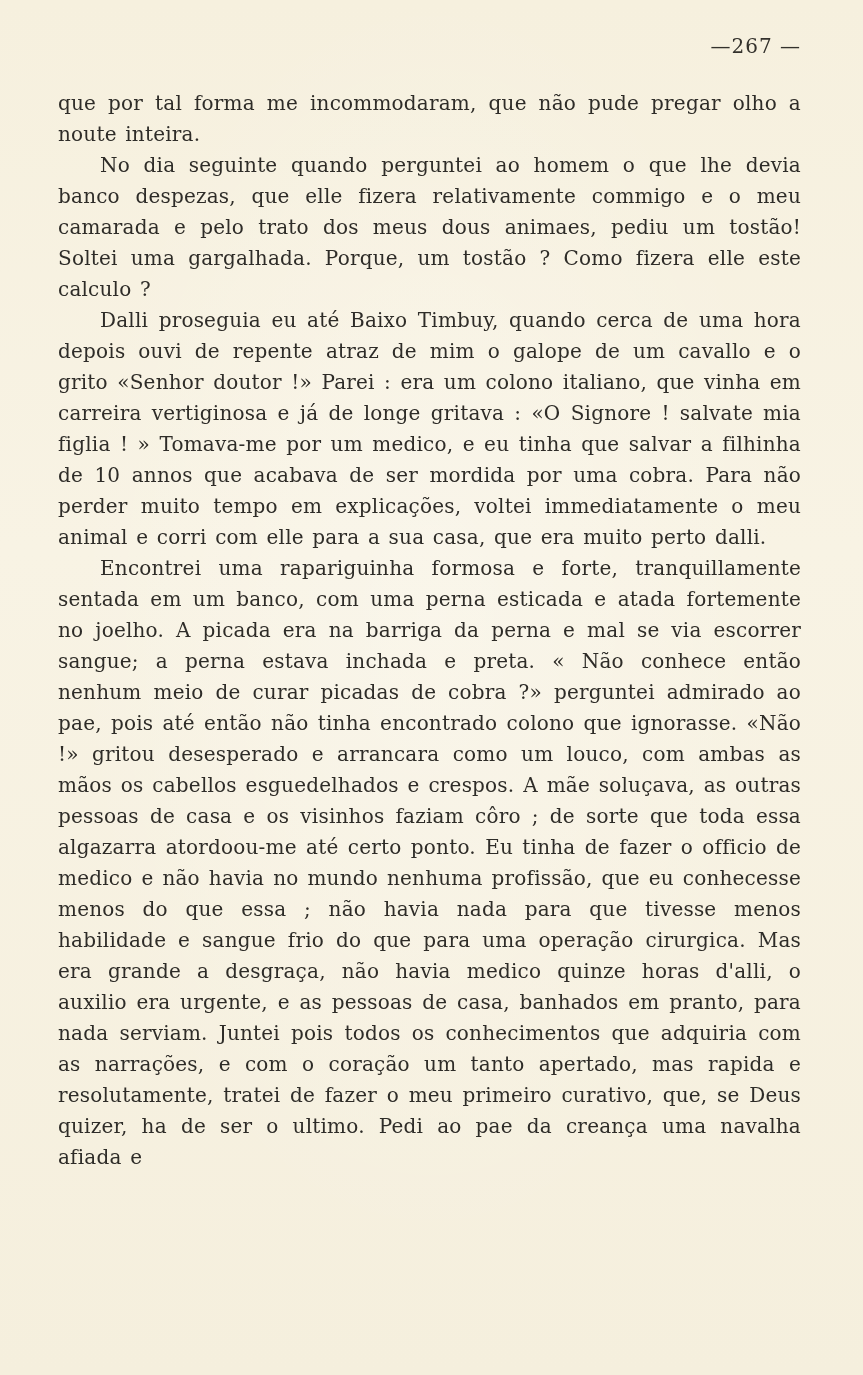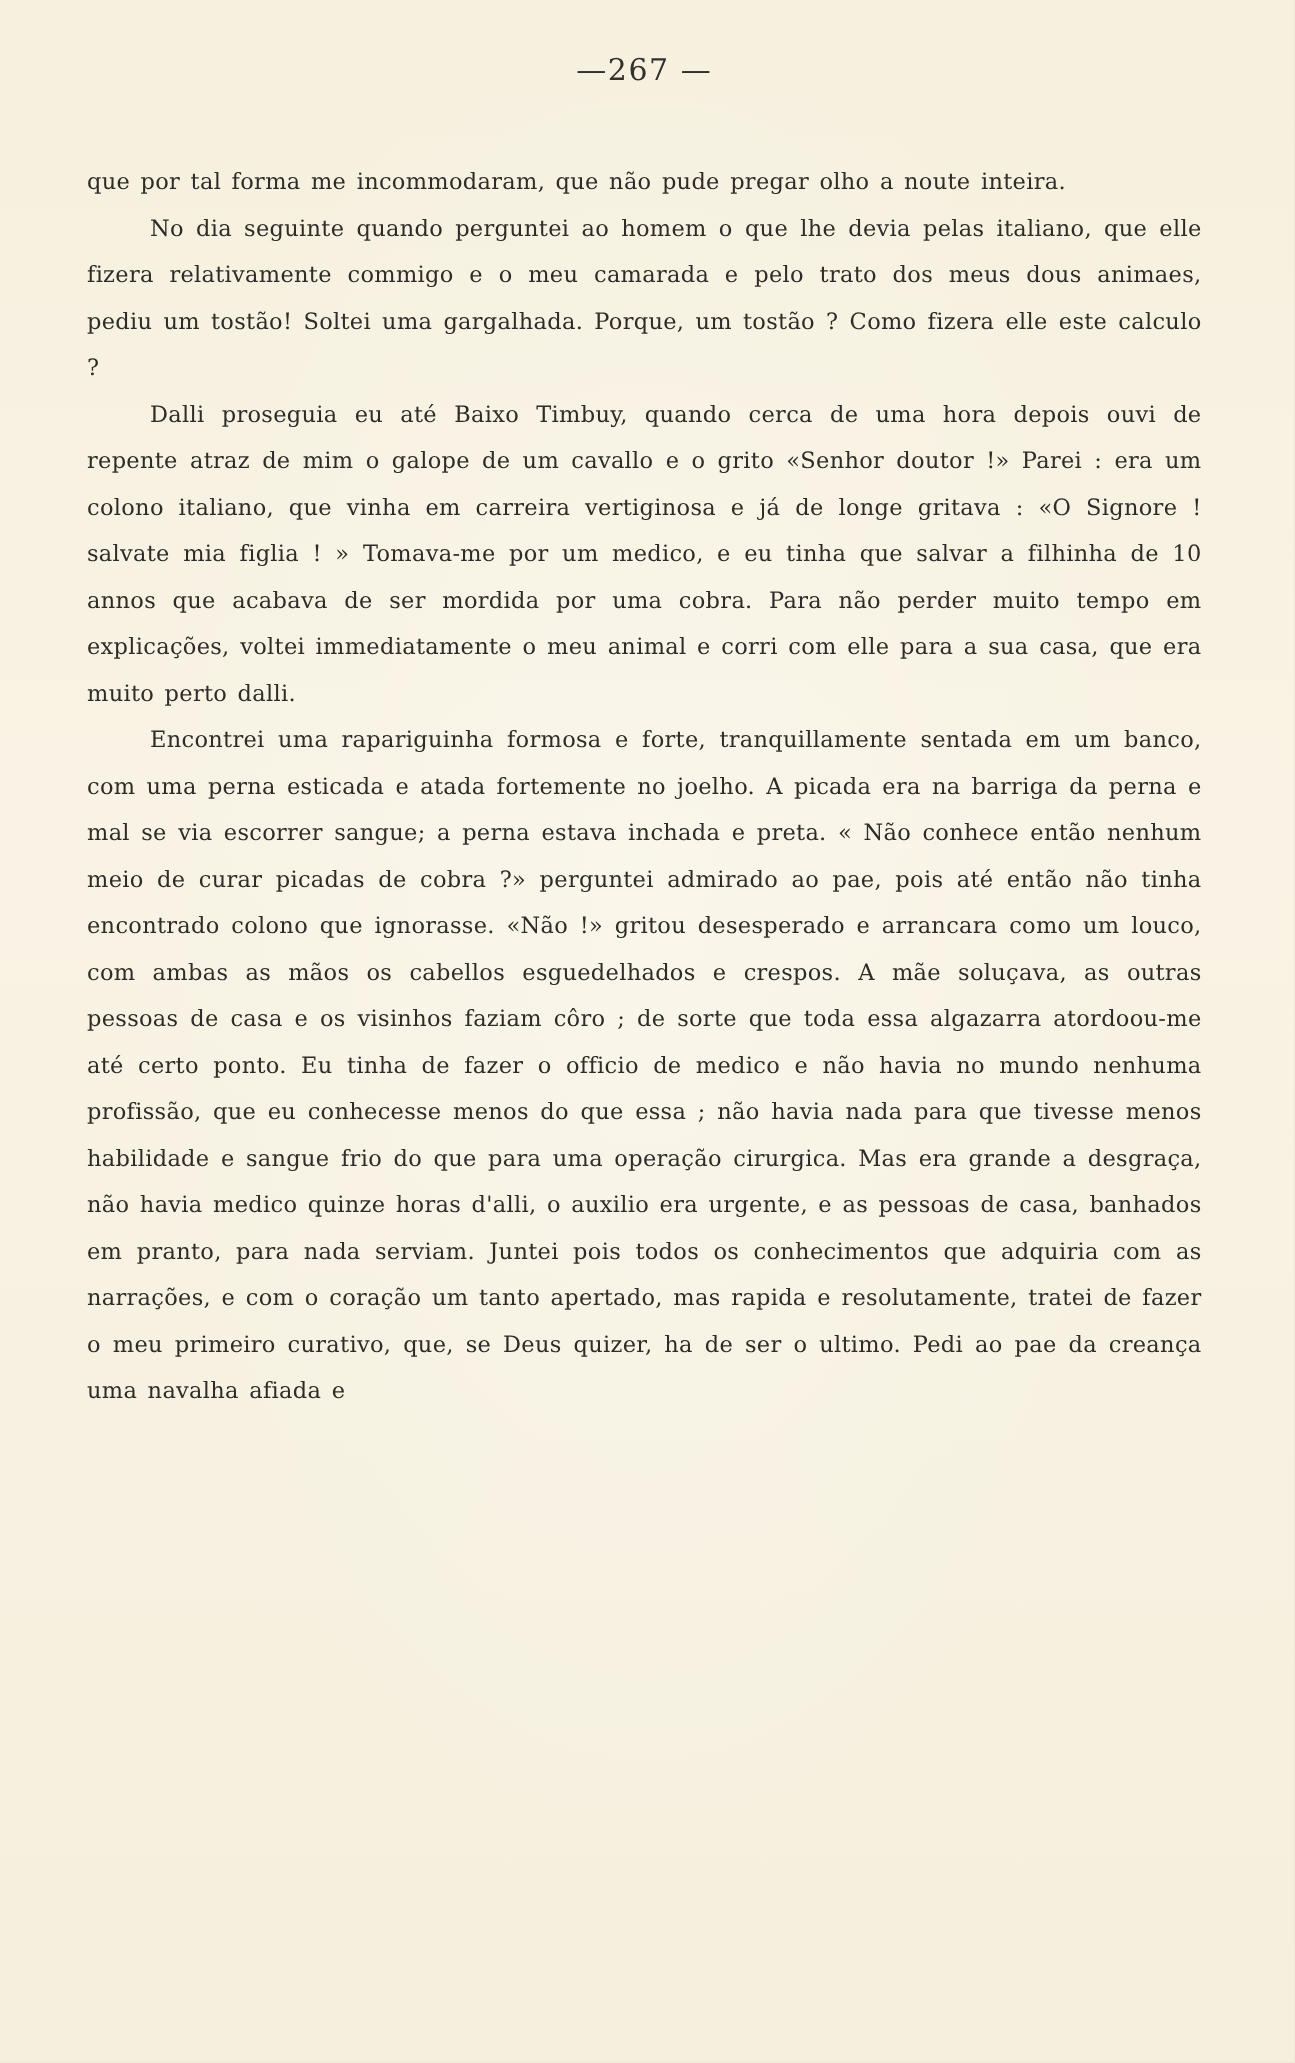--- a/index.html
+++ b/index.html
@@ -15,46 +15,46 @@
     background:
       radial-gradient(ellipse at 50% 45%, rgba(255,255,255,0.25) 0%, rgba(0,0,0,0) 60%),
       linear-gradient(180deg, #f6f0de 0%, #f8f3e4 40%, #f5efdd 100%);
     box-sizing: border-box;
     padding: 34px 62px 0 58px;
     font-family: "DejaVu Serif", "Liberation Serif", serif;
     color: #2e2c28;
     overflow: hidden;
   }
   .page-number {
-    text-align: center;
+    text-align: right;
     font-size: 20px;
     letter-spacing: 1px;
-    margin: 0 0 48px 0;
+    margin: 0 0 30px 0;
     color: #33312c;
   }
   .text-block {
     width: 743px;
   }
   .para {
     margin: 0;
-    font-size: 15px;
+    font-size: 20px;
     line-height: 31px;
     text-align: justify;
     word-spacing: 2px;
     letter-spacing: 0.2px;
   }
   .para.indent {
     text-indent: 42px;
   }
 </style>
 </head>
 <body>
 
 <div class="book-page">
   <div class="page-number">—267 —</div>
 
   <div class="text-block">
     <p class="para">que por tal forma me incommodaram, que não pude pregar olho a noute inteira.</p>
-    <p class="para indent">No dia seguinte quando perguntei ao homem o que lhe devia pelas italiano, que elle fizera relativamente commigo e o meu camarada e pelo trato dos meus dous animaes, pediu um tostão! Soltei uma gargalhada. Porque, um tostão ? Como fizera elle este calculo ?</p>
+    <p class="para indent">No dia seguinte quando perguntei ao homem o que lhe devia banco despezas, que elle fizera relativamente commigo e o meu camarada e pelo trato dos meus dous animaes, pediu um tostão! Soltei uma gargalhada. Porque, um tostão ? Como fizera elle este calculo ?</p>
     <p class="para indent">Dalli proseguia eu até Baixo Timbuy, quando cerca de uma hora depois ouvi de repente atraz de mim o galope de um cavallo e o grito «Senhor doutor !» Parei : era um colono italiano, que vinha em carreira vertiginosa e já de longe gritava : «O Signore ! salvate mia figlia ! » Tomava-me por um medico, e eu tinha que salvar a filhinha de 10 annos que acabava de ser mordida por uma cobra. Para não perder muito tempo em explicações, voltei immediatamente o meu animal e corri com elle para a sua casa, que era muito perto dalli.</p>
     <p class="para indent">Encontrei uma rapariguinha formosa e forte, tranquillamente sentada em um banco, com uma perna esticada e atada fortemente no joelho. A picada era na barriga da perna e mal se via escorrer sangue; a perna estava inchada e preta. « Não conhece então nenhum meio de curar picadas de cobra ?» perguntei admirado ao pae, pois até então não tinha encontrado colono que ignorasse. «Não !» gritou desesperado e arrancara como um louco, com ambas as mãos os cabellos esguedelhados e crespos. A mãe soluçava, as outras pessoas de casa e os visinhos faziam côro ; de sorte que toda essa algazarra atordoou-me até certo ponto. Eu tinha de fazer o officio de medico e não havia no mundo nenhuma profissão, que eu conhecesse menos do que essa ; não havia nada para que tivesse menos habilidade e sangue frio do que para uma operação cirurgica. Mas era grande a desgraça, não havia medico quinze horas d'alli, o auxilio era urgente, e as pessoas de casa, banhados em pranto, para nada serviam. Juntei pois todos os conhecimentos que adquiria com as narrações, e com o coração um tanto apertado, mas rapida e resolutamente, tratei de fazer o meu primeiro curativo, que, se Deus quizer, ha de ser o ultimo. Pedi ao pae da creança uma navalha afiada e</p>
   </div>
 </div>
 
 </body></html>

